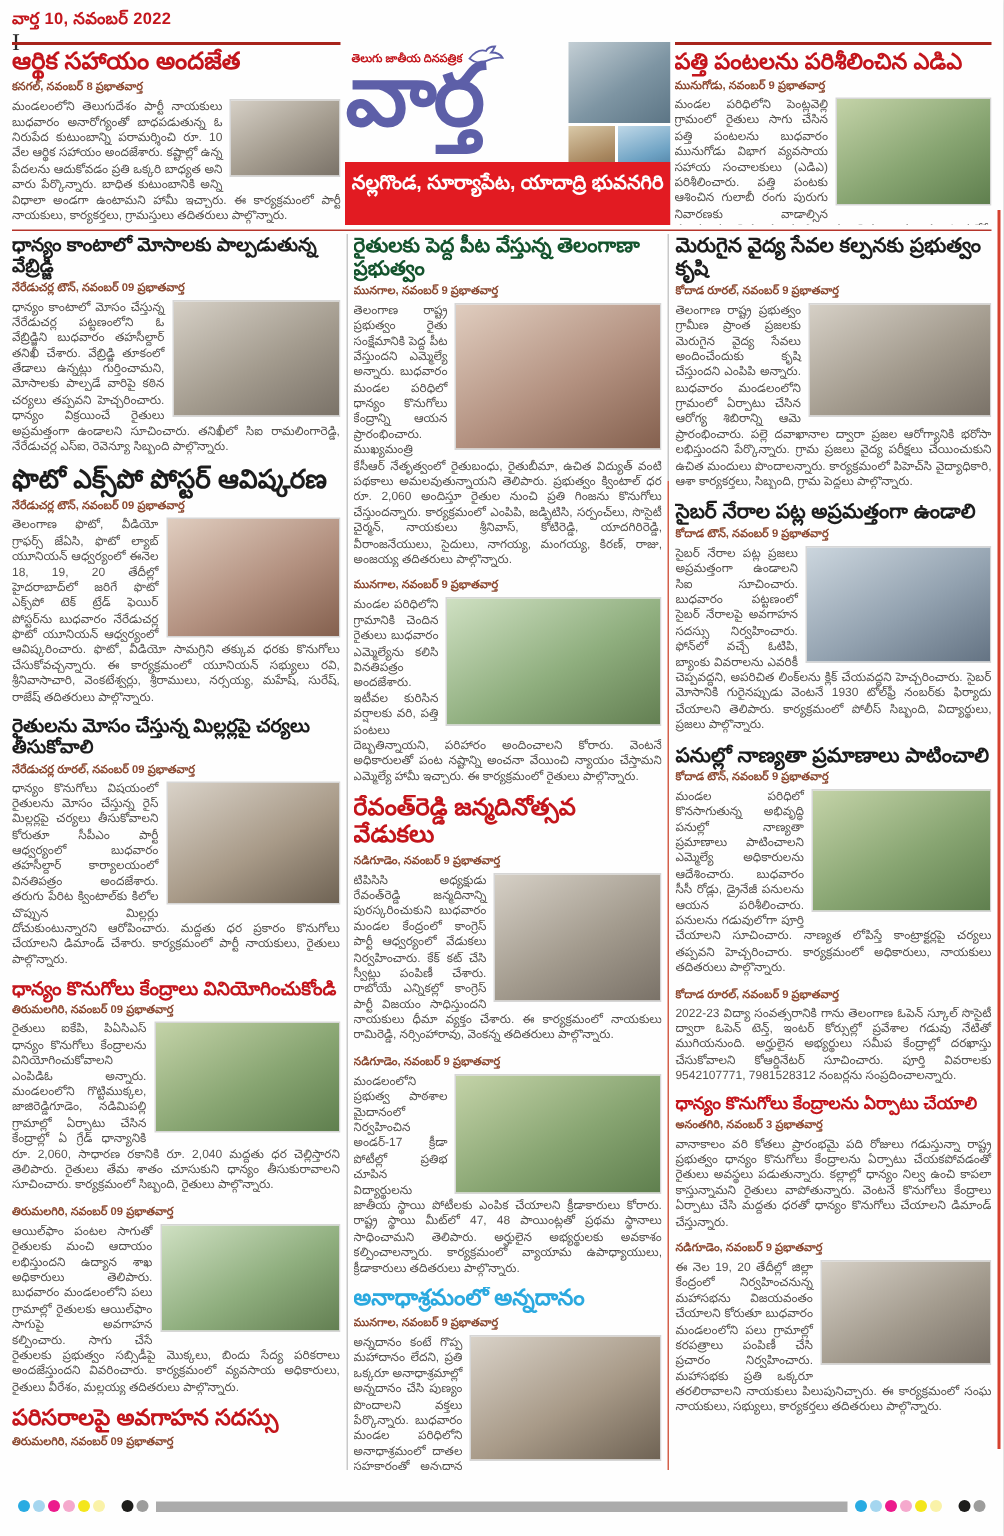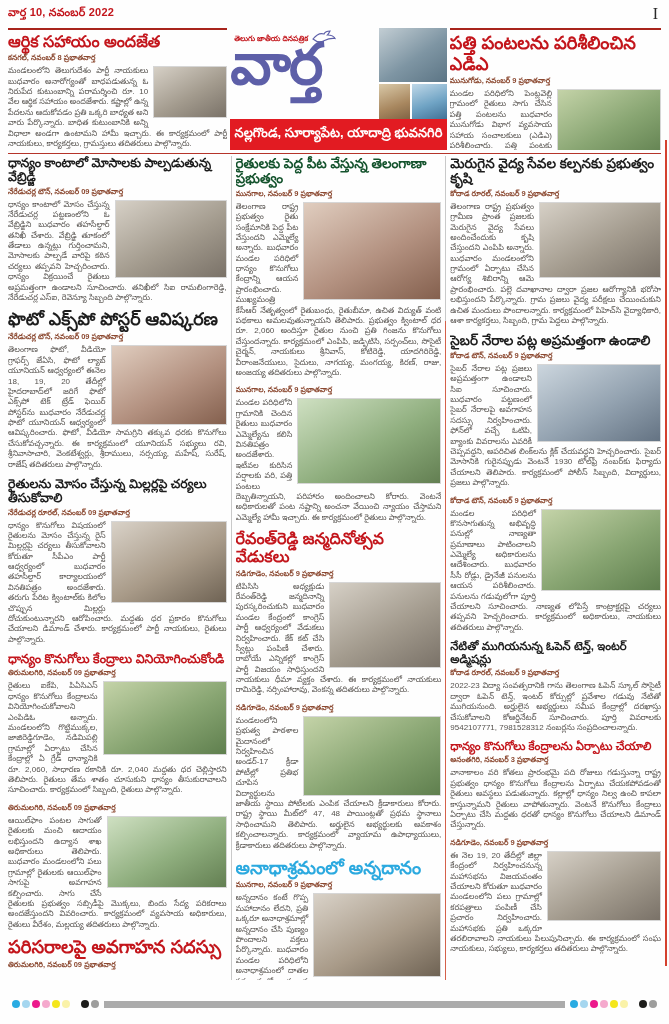--- a/index.html
+++ b/index.html
@@ -1,49 +1,49 @@
 <!DOCTYPE html>
 <html><head>
 <meta charset="utf-8">
 <style>
   html,body{margin:0;padding:0;background:#e9e9e9;font-family:"Liberation Sans",sans-serif;}
   .page{position:relative;width:669px;height:1024px;background:#fefefe;margin:0 auto;overflow:hidden;box-shadow:0 0 4px rgba(0,0,0,.3);}
   .inner{padding:6px 8px 0 8px;}
-  .topbar{display:flex;justify-content:space-between;align-items:flex-start;height:20px;}
+  .topbar{display:flex;justify-content:space-between;align-items:flex-start;height:20px;flex-direction:column;}
   .date{color:#c3161c;font-weight:bold;font-size:11px;letter-spacing:.2px;}
   .pageno{font-family:"Liberation Serif",serif;font-size:16px;color:#2a2a2a;padding-right:3px;line-height:1;}
   
   .hband{display:flex;height:122px;margin-top:2px;}
   .hcell{overflow:hidden;}
   .hcell-l{width:222px;border-top:2px solid #a8241c;padding-top:3px;}
   .hcell-c{width:219px;position:relative;margin:0 3px;}
   .hcell-r{width:214px;border-top:2px solid #a8241c;padding-top:3px;}
   .tagline{position:absolute;top:2px;left:4px;display:flex;align-items:flex-end;gap:3px;color:#c3161c;font-size:7.5px;font-weight:bold;}
   .logo{position:absolute;top:8px;left:0;font-size:58px;line-height:.95;font-weight:bold;color:#5d5fa8;letter-spacing:-2px;}
   .collage{position:absolute;top:0;right:0;width:68px;}
   .p-dam{width:68px;height:54px;background:linear-gradient(145deg,#c3ced4,#7e95a3 55%,#5c7585);}
   .collage-row{display:flex;gap:2px;margin-top:2px;}
   .p-temple{width:31px;height:36px;background:linear-gradient(160deg,#d9c9a8,#a8875f 60%,#7e6243);}
   .p-city{width:35px;height:36px;background:linear-gradient(160deg,#bfd8e8,#6fa3c4 55%,#3f6f94);}
-  .banner{position:absolute;left:0;right:0;bottom:0;background:#e21b22;color:#ffffff;font-weight:bold;font-size:13px;text-align:center;padding:6px 1px 7px;}
+  .banner{position:absolute;left:0;right:0;bottom:0;background:#e21b22;color:#ffffff;font-weight:bold;font-size:13px;text-align:center;padding:6px 1px 18px;}
   .hrule{height:1px;background:#b5342a;margin:3px 0 0 0;}
   
   .cols{display:flex;height:824px;overflow:hidden;margin-top:2px;}
   .col{overflow:hidden;}
   .col-l{width:221px;padding-right:4px;}
   .col-m{width:208px;padding:0 4px;}
   .col-r{width:213px;padding-left:4px;}
   .vdiv1{width:1px;background:#c9c9c9;}
   .vdiv2{width:1px;background:linear-gradient(#c9c9c9 0 20%,#d4604a 20% 100%);}
   
   .art{margin-bottom:7px;overflow:hidden;}
   .hl{margin:0 0 2px 0;line-height:1.14;color:#1d1d1d;font-weight:bold;}
-  .h-red{color:#c3161c;} .h-maroon{color:#14532d;} .h-cyan{color:#2ba9df;}
+  .h-red{color:#c3161c;} .h-maroon{color:#14532d;} .h-cyan{color:#2ba9df;font-family:Liberation Serif, serif;}
   .s12{font-size:11.5px;} .s13{font-size:12.5px;} .s14{font-size:13.5px;}
-  .s15{font-size:18px;} .s16{font-size:16px;} .s17{font-size:17.5px;}
+  .s15{font-size:15px;} .s16{font-size:16px;} .s17{font-size:17.5px;}
   .dl{font-size:7.5px;font-weight:bold;color:#8c4a32;margin-bottom:2px;}
   .bd{font-size:8px;line-height:1.3;color:#55514d;text-align:justify;}
   .ph{float:right;margin:0 0 3px 5px;border:1px solid #d6d6d6;box-sizing:border-box;}
   .t-crowd{background:linear-gradient(150deg,#d6d0c6,#a39b8e 55%,#7a7268);}
   .t-field{background:linear-gradient(150deg,#c4d3a8,#88a572 55%,#5f7f4e);}
   .t-event{background:linear-gradient(150deg,#e0cdbf,#b39180 55%,#84604e);}
   .t-indoor{background:linear-gradient(150deg,#d9d2c8,#a89a88 55%,#6f6354);}
   .t-police{background:linear-gradient(150deg,#ccd6de,#93a2b0 55%,#647383);}
   .t-green{background:linear-gradient(150deg,#cfe0c2,#8fae7e 55%,#637f52);}
   
@@ -214,28 +214,28 @@
         </div>
         <div class="art">
           <h2 class="hl s14">సైబర్ నేరాల పట్ల అప్రమత్తంగా ఉండాలి</h2>
           <div class="dl">కోదాడ టౌన్, నవంబర్ 9 ప్రభాతవార్త</div>
           <div class="bd">
             <span class="ph t-police" style="width:124px;height:78px"></span>
             <span>సైబర్ నేరాల పట్ల ప్రజలు అప్రమత్తంగా ఉండాలని సిఐ సూచించారు. బుధవారం పట్టణంలో సైబర్ నేరాలపై అవగాహన సదస్సు నిర్వహించారు. ఫోన్‌లో వచ్చే ఓటిపి, బ్యాంకు వివరాలను ఎవరికీ చెప్పవద్దని, అపరిచిత లింక్‌లను క్లిక్ చేయవద్దని హెచ్చరించారు. సైబర్ మోసానికి గురైనప్పుడు వెంటనే 1930 టోల్‌ఫ్రీ నంబర్‌కు ఫిర్యాదు చేయాలని తెలిపారు. కార్యక్రమంలో పోలీస్ సిబ్బంది, విద్యార్థులు, ప్రజలు పాల్గొన్నారు.</span>
           </div>
         </div>
         <div class="art">
+          <h2 class="hl s14">పనుల్లో నాణ్యతా ప్రమాణాలు పాటించాలి</h2>
           <div class="dl">కోదాడ టౌన్, నవంబర్ 9 ప్రభాతవార్త</div>
           <div class="bd">
             <span class="ph t-field" style="width:120px;height:82px"></span>
             <span>మండల పరిధిలో కొనసాగుతున్న అభివృద్ధి పనుల్లో నాణ్యతా ప్రమాణాలు పాటించాలని ఎమ్మెల్యే అధికారులను ఆదేశించారు. బుధవారం సీసీ రోడ్లు, డ్రైనేజీ పనులను ఆయన పరిశీలించారు. పనులను గడువులోగా పూర్తి చేయాలని సూచించారు. నాణ్యత లోపిస్తే కాంట్రాక్టర్లపై చర్యలు తప్పవని హెచ్చరించారు. కార్యక్రమంలో అధికారులు, నాయకులు తదితరులు పాల్గొన్నారు.</span>
           </div>
         </div>
         <div class="art">
-          <h2 class="hl s12">నేటితో ముగియనున్న ఓపెన్ టెన్త్, ఇంటర్ అడ్మిషన్లు</h2>
           <div class="dl">కోదాడ రూరల్, నవంబర్ 9 ప్రభాతవార్త</div>
           <div class="bd">
             <span>2022-23 విద్యా సంవత్సరానికి గాను తెలంగాణ ఓపెన్ స్కూల్ సొసైటీ ద్వారా ఓపెన్ టెన్త్, ఇంటర్ కోర్సుల్లో ప్రవేశాల గడువు నేటితో ముగియనుంది. అర్హులైన అభ్యర్థులు సమీప కేంద్రాల్లో దరఖాస్తు చేసుకోవాలని కోఆర్డినేటర్ సూచించారు. పూర్తి వివరాలకు 9542107771, 7981528312 నంబర్లను సంప్రదించాలన్నారు.</span>
           </div>
         </div>
         <div class="art">
           <h2 class="hl h-red s12">ధాన్యం కొనుగోలు కేంద్రాలను ఏర్పాటు చేయాలి</h2>
           <div class="dl">అనంతగిరి, నవంబర్ 3 ప్రభాతవార్త</div>
           <div class="bd">
             <span>వానాకాలం వరి కోతలు ప్రారంభమై పది రోజులు గడుస్తున్నా రాష్ట్ర ప్రభుత్వం ధాన్యం కొనుగోలు కేంద్రాలను ఏర్పాటు చేయకపోవడంతో రైతులు అవస్థలు పడుతున్నారు. కల్లాల్లో ధాన్యం నిల్వ ఉంచి కాపలా కాస్తున్నామని రైతులు వాపోతున్నారు. వెంటనే కొనుగోలు కేంద్రాలు ఏర్పాటు చేసి మద్దతు ధరతో ధాన్యం కొనుగోలు చేయాలని డిమాండ్ చేస్తున్నారు.</span>

